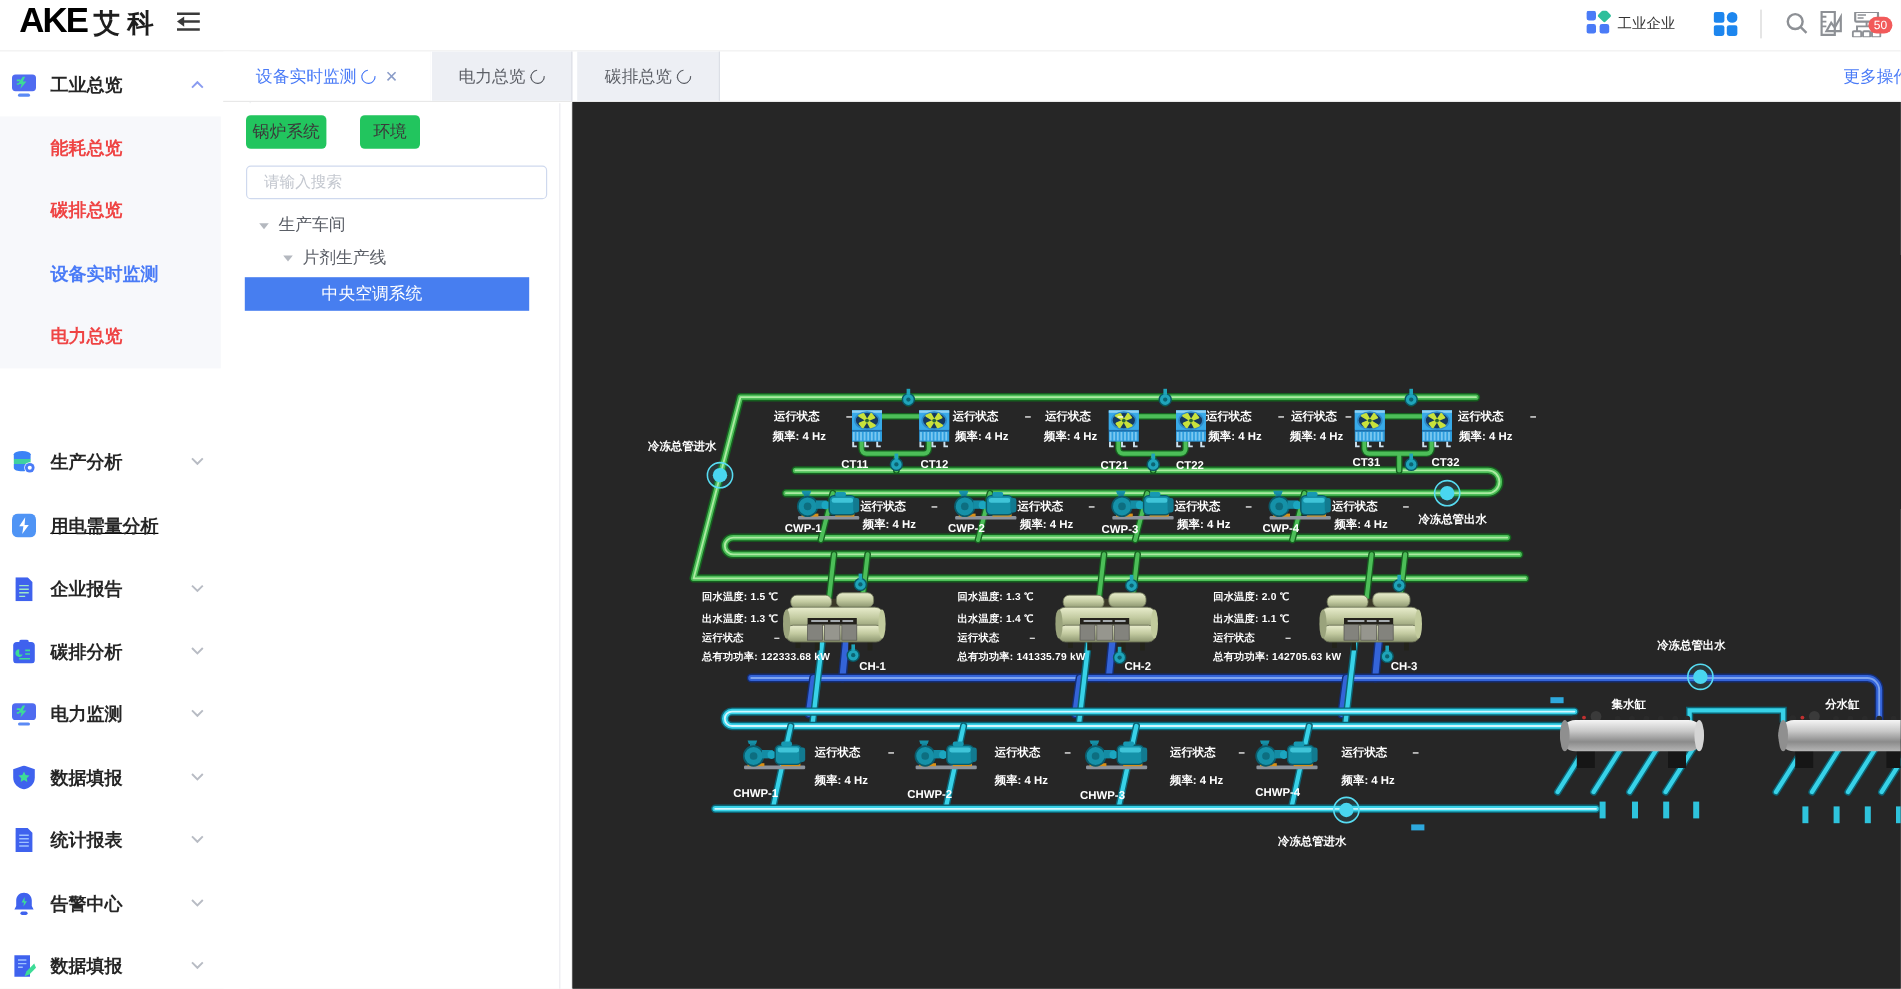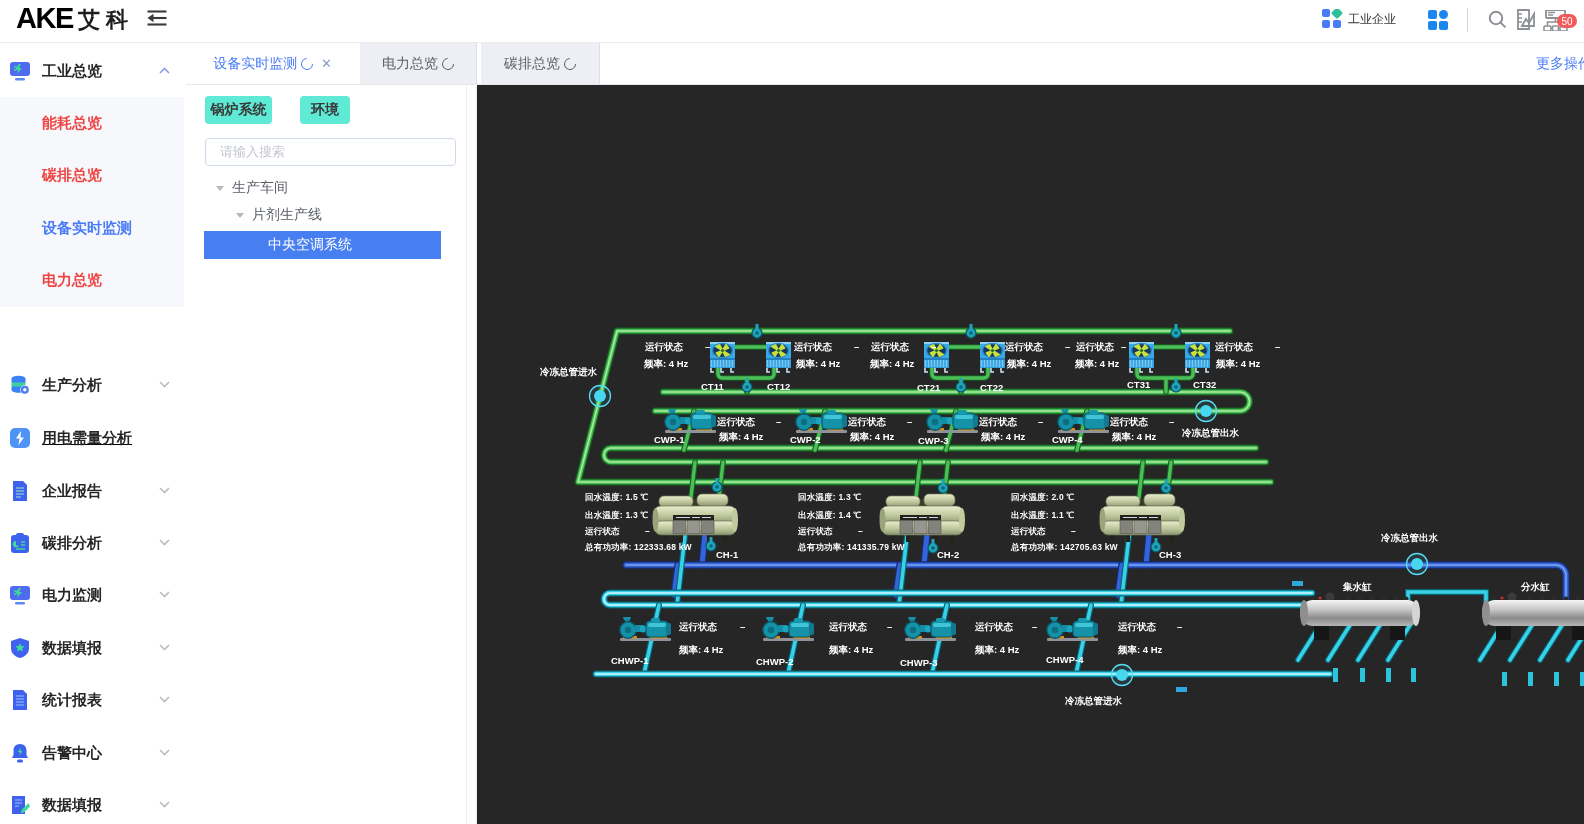--- a/index.html
+++ b/index.html
@@ -21,21 +21,21 @@
 .smi{position:absolute;left:42px;width:140px;height:52px;display:flex;align-items:center;font-size:15px;font-weight:bold;color:#ef4444;}
 
 #tabbar{left:186px;top:43px;width:1398px;height:42px;background:#fff;border-bottom:1px solid #e8e8e8;}
 .tab{position:absolute;top:0;height:41px;display:flex;align-items:center;justify-content:center;font-size:14px;}
 .tab.gray{background:#edeff4;border-left:1px solid #fff;border-right:1px solid #dcdfe6;color:#5c5f66;}
 .more{position:absolute;right:-8px;top:0;height:41px;display:flex;align-items:center;color:#4a7bf7;font-size:14px;}
 .rfsh{width:12px;height:12px;border:1.6px solid #4a7bf7;border-radius:50%;border-top-color:transparent;display:inline-block;transform:rotate(40deg);}
 .rfsh.g{border-color:#5c5f66;border-top-color:transparent;}
 
 #treepanel{left:186px;top:86px;width:291px;height:738px;background:#fff;border-right:1px solid #ececec;}
-.btn{position:absolute;height:28px;background:#5eead4;border-radius:4px;font-size:14px;color:#3a3a3a;display:flex;align-items:center;justify-content:center;font-weight:bold;}
+.btn{position:absolute;height:28px;background:#22c55e;border-radius:4px;font-size:14px;color:#3a3a3a;display:flex;align-items:center;justify-content:center;}
 .searchbox{position:absolute;left:19px;top:52px;width:251px;height:28px;border:1px solid #cfd9ee;border-radius:4px;display:flex;align-items:center;}
 .searchbox span{margin-left:14px;font-size:13px;color:#c3c7cf;}
 .trow{position:absolute;display:flex;align-items:center;font-size:14px;color:#5a5e66;}
 .caret{width:0;height:0;border-left:4.5px solid transparent;border-right:4.5px solid transparent;border-top:5.5px solid #b4b8bf;margin-right:8px;}
 .sel{position:absolute;left:18px;top:145px;width:237px;height:28px;background:#477ef0;color:#fff;font-size:14px;display:flex;align-items:center;}
 
 #scene{left:477px;top:85px;width:1107px;height:739px;background:#262626;}
 </style>
 </head>
 <body>

